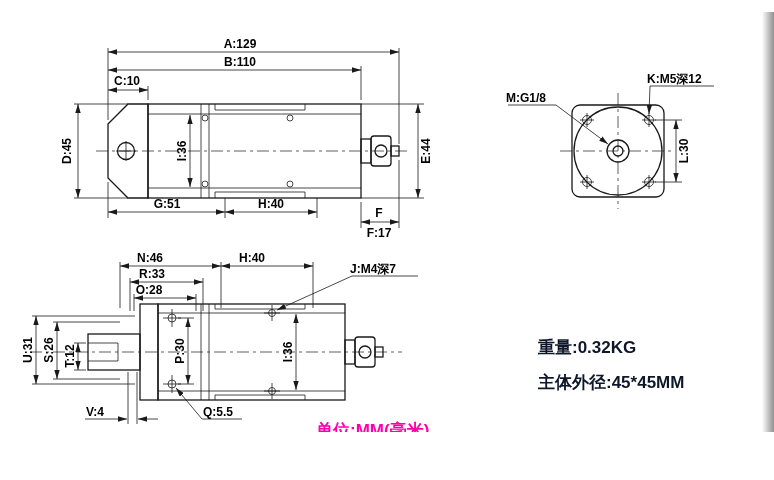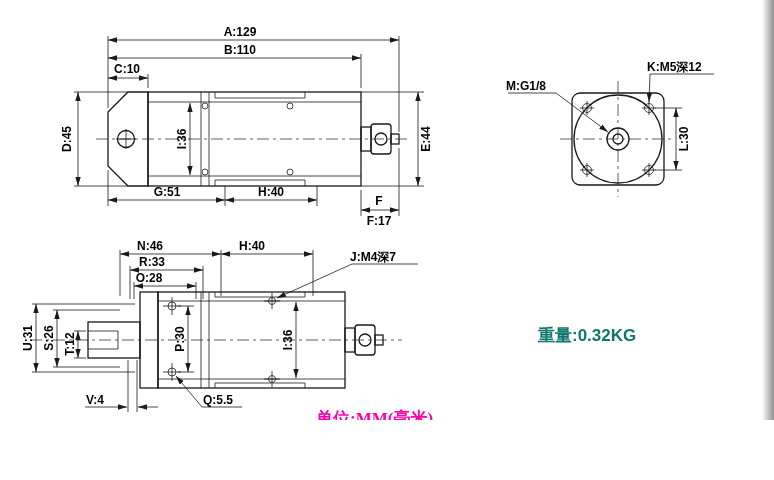--- a/index.html
+++ b/index.html
@@ -1,30 +1,30 @@
 <!DOCTYPE html>
 <html><head>
 <meta charset="utf-8">
 <style>
   html,body{margin:0;padding:0;background:#ffffff;}
   .page{position:relative;width:774px;height:420px;background:#ffffff;overflow:hidden;
-        font-family:"Liberation Sans",sans-serif;}
+        font-family:"Liberation Sans",sans-serif;margin-top:12px;}
   .edge{position:absolute;right:0;top:0;width:12px;height:100%;
         background:linear-gradient(to right,rgba(0,0,0,0),#8f8f8f);}
   svg{position:absolute;left:0;top:0;}
   .ol{fill:none;stroke:#1a1a1a;stroke-width:1.3;}
   .thin{fill:none;stroke:#1a1a1a;stroke-width:0.8;}
   .dim{fill:none;stroke:#1a1a1a;stroke-width:0.8;}
   .cl{fill:none;stroke:#1a1a1a;stroke-width:0.7;stroke-dasharray:12 4 3 4;}
   .dt{font-family:"Liberation Sans",sans-serif;font-size:12px;font-weight:bold;fill:#000;}
-  .specs{position:absolute;left:538px;top:324px;color:#0f766e;
+  .specs{position:absolute;left:538px;top:324px;color:#0f172a;
          font-size:17px;font-weight:bold;line-height:23px;white-space:nowrap;}
   .spec-gap{margin-top:12px;}
   .unit-note{position:absolute;left:316px;top:407px;color:#ff00aa;
-             font-size:17px;font-weight:bold;white-space:nowrap;font-family:Liberation Serif, serif;}
+             font-size:17px;font-weight:bold;white-space:nowrap;}
 </style>
 </head>
 <body>
 
 <div class="page">
 
 <svg width="774" height="480" viewBox="0 0 774 480">
   <defs>
     <marker id="arw" viewBox="0 0 10 6" refX="10" refY="3" markerWidth="9" markerHeight="5.5" markerUnits="userSpaceOnUse" orient="auto-start-reverse">
       <path d="M0,0 L10,3 L0,6 z" fill="#1a1a1a"></path>
@@ -205,19 +205,20 @@
     </g>
     <g>
       <text class="dt" x="203" y="404" text-anchor="start">Q:5.5</text>
       <path class="thin" d="M242,407H202 L176,376" marker-end="url(#arw)"></path>
     </g>
   </g>
 </svg>
 
 <div class="specs">
   <div>重量:0.32KG</div>
+  <div class="spec-gap">主体外径:45*45MM</div>
 </div>
 
 <div class="unit-note">单位:MM(毫米)</div>
 
 <div class="edge"></div>
 
 </div>
 
 </body></html>

